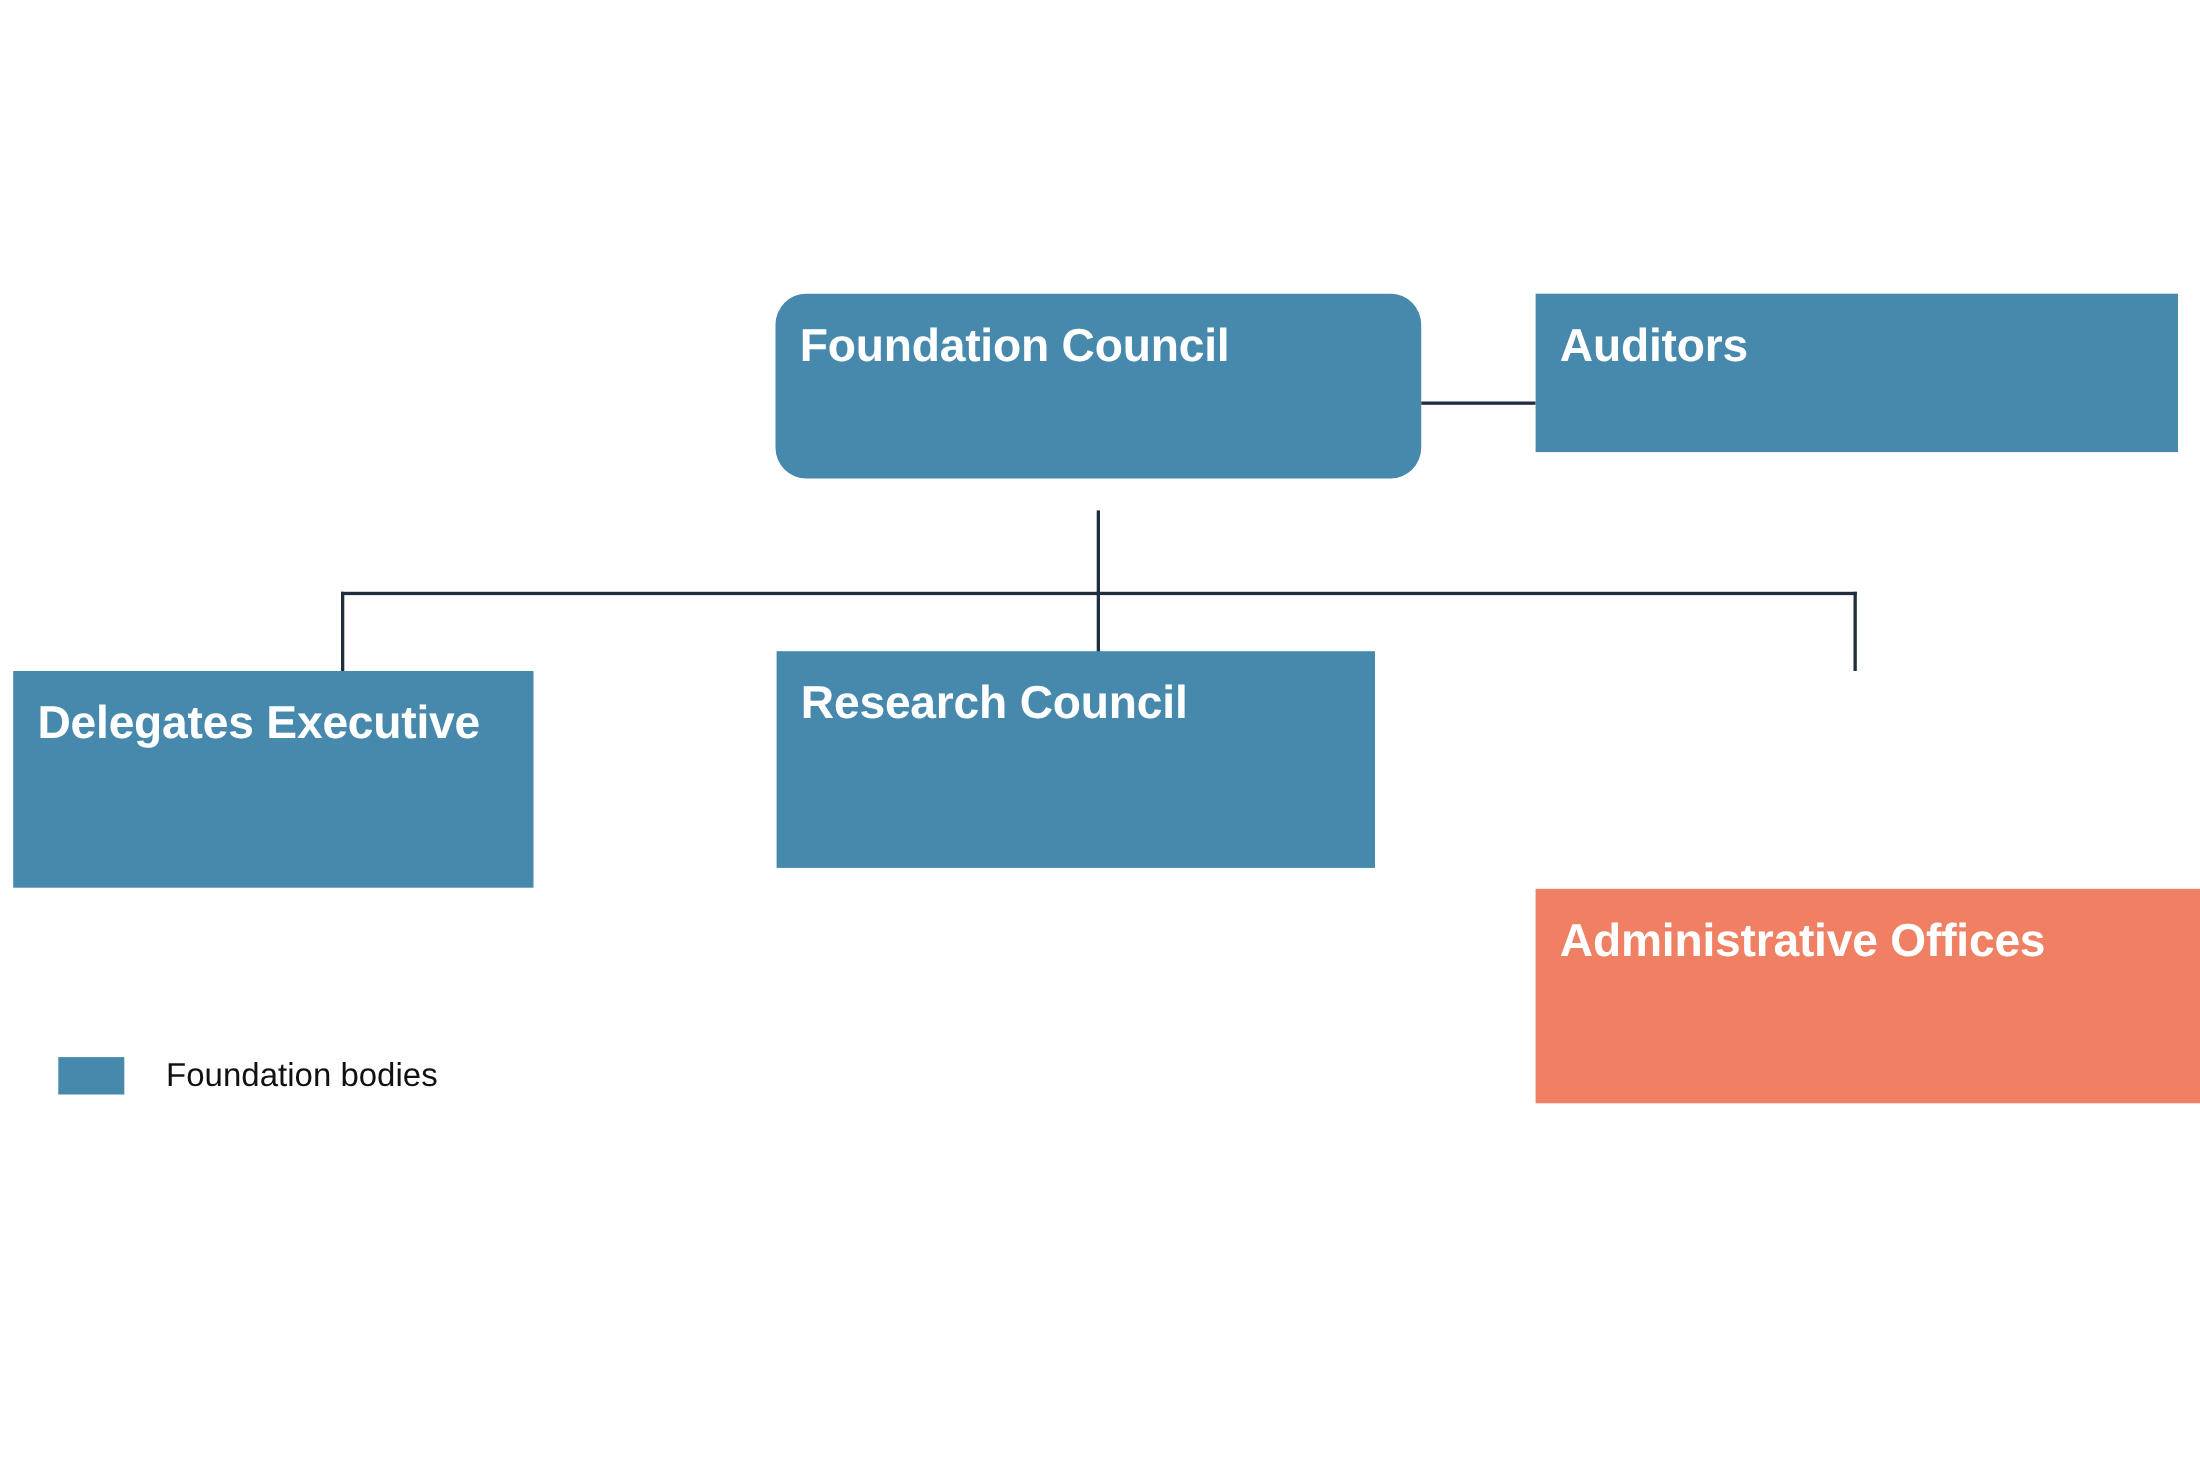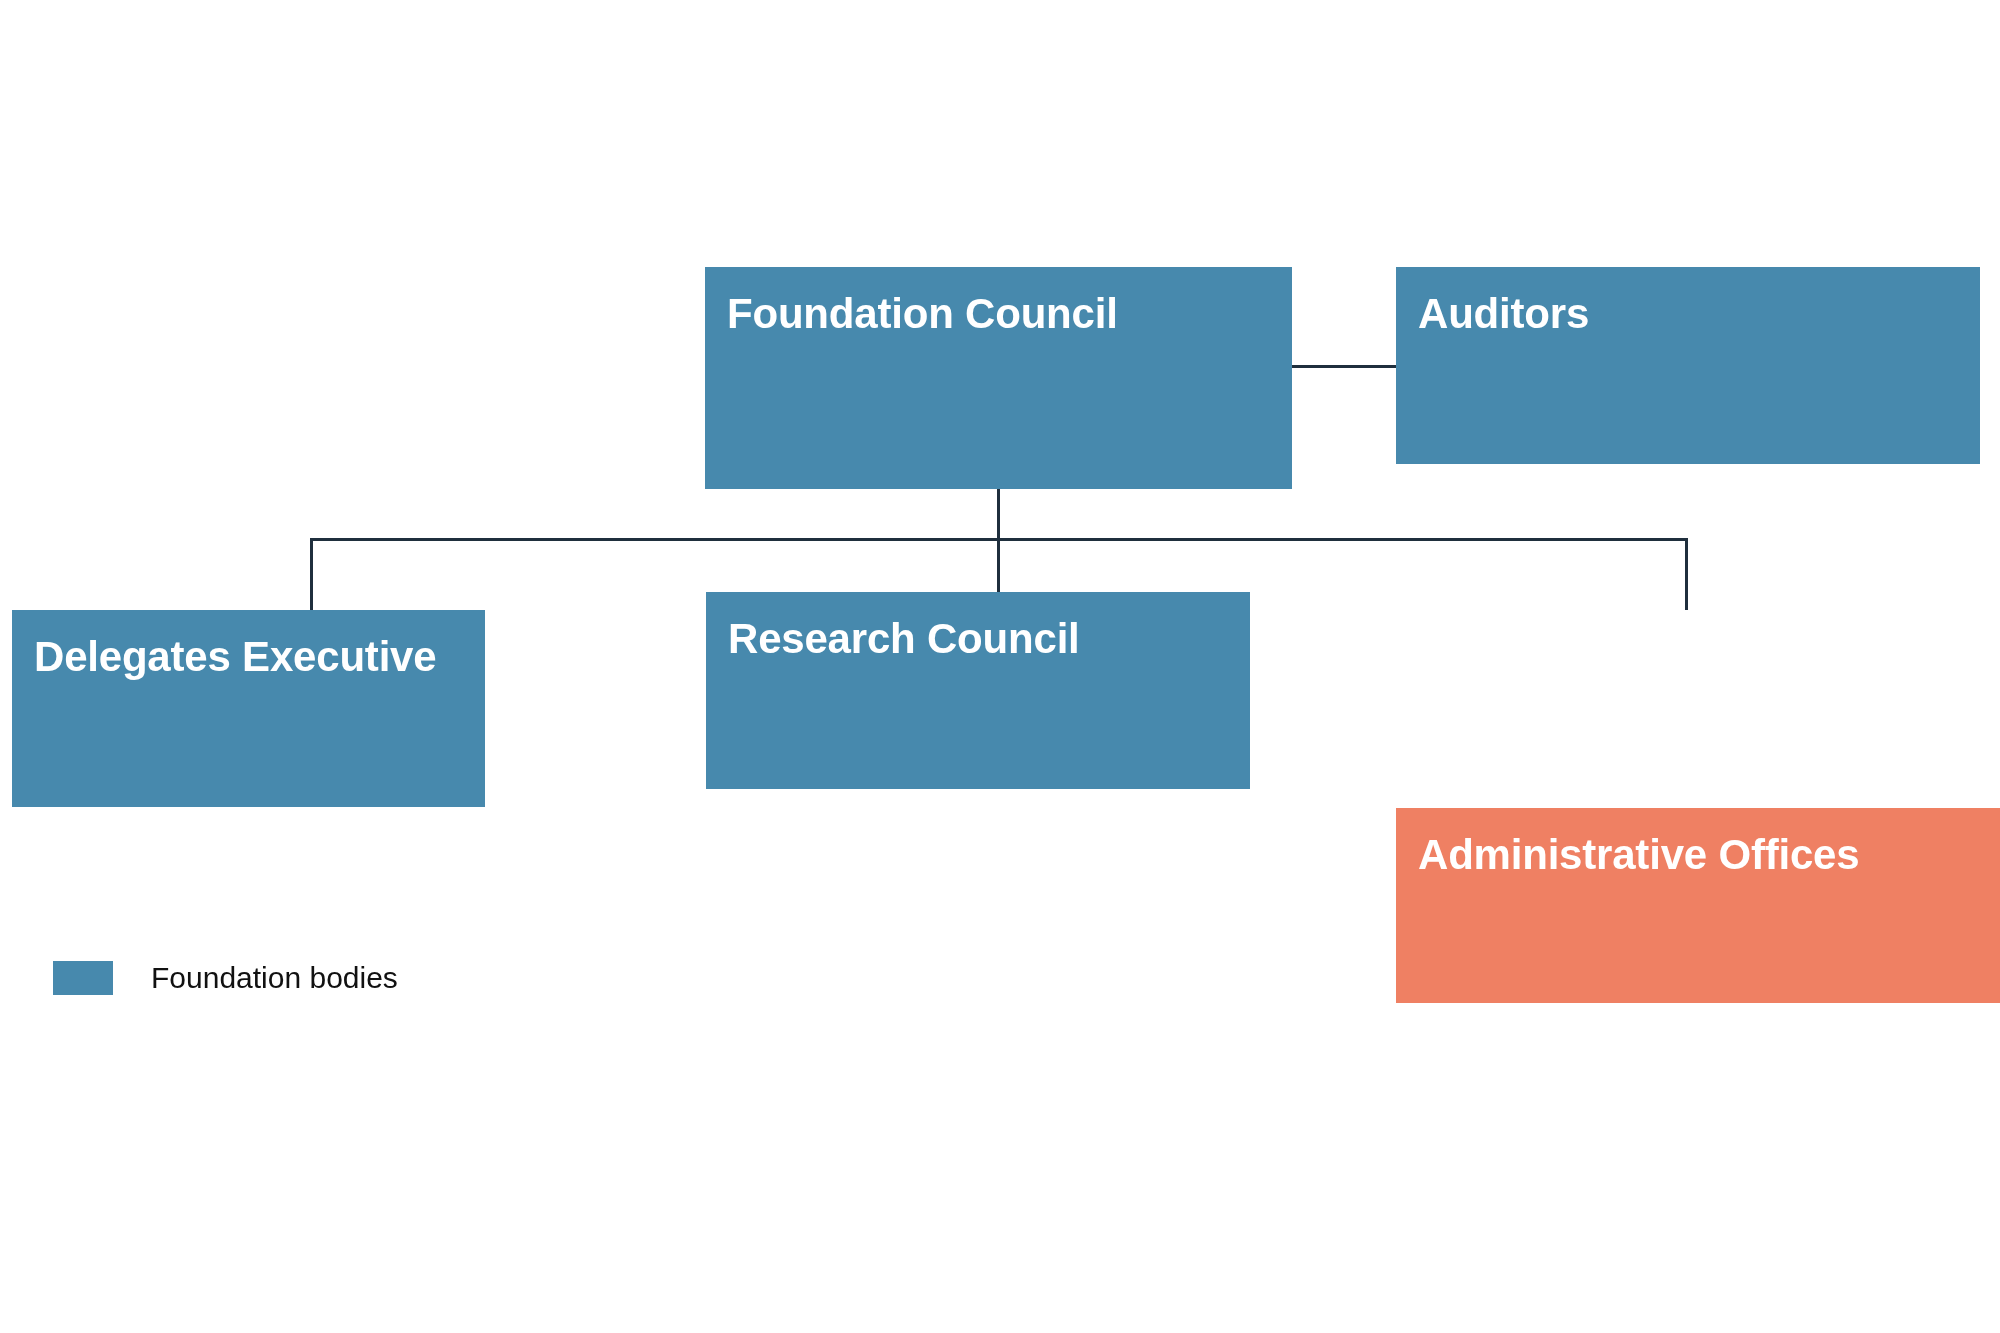--- a/index.html
+++ b/index.html
@@ -70,23 +70,23 @@
   <div class="connector conn-v" style="left:997px; top:464px; height:76px;"></div>
 
   <div class="connector conn-h" style="left:310px; top:538px; width:1378px;"></div>
 
   <div class="connector conn-v" style="left:310px; top:538px; height:72px;"></div>
 
   <div class="connector conn-v" style="left:997px; top:538px; height:72px;"></div>
 
   <div class="connector conn-v" style="left:1685px; top:538px; height:72px;"></div>
 
-  <div class="node node-blue" style="left:705px; top:267px; width:587px; height:222px;">Foundation Council</div>
+  <div class="node node-blue" style="left:705px; top:267px; width:587px; height:168px;border-radius:28px;">Foundation Council</div>
 
-  <div class="node node-blue" style="left:1396px; top:267px; width:584px; height:197px;">Auditors</div>
+  <div class="node node-blue" style="left:1396px; top:267px; width:584px; height:144px;">Auditors</div>
 
   <div class="node node-blue" style="left:12px; top:610px; width:473px; height:197px; padding-left:22px;">Delegates Executive</div>
 
   <div class="node node-blue" style="left:706px; top:592px; width:544px; height:197px;">Research Council</div>
 
 
   <div class="node node-salmon" style="left:1396px; top:808px; width:628px; height:195px;">Administrative Offices</div>
 
   <div class="legend" style="left:53px; top:961px;">
     <span class="legend-swatch"></span>

